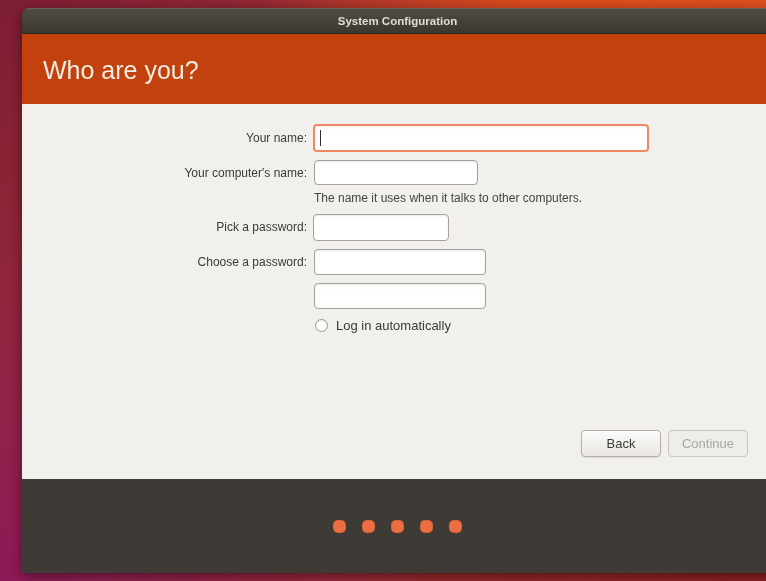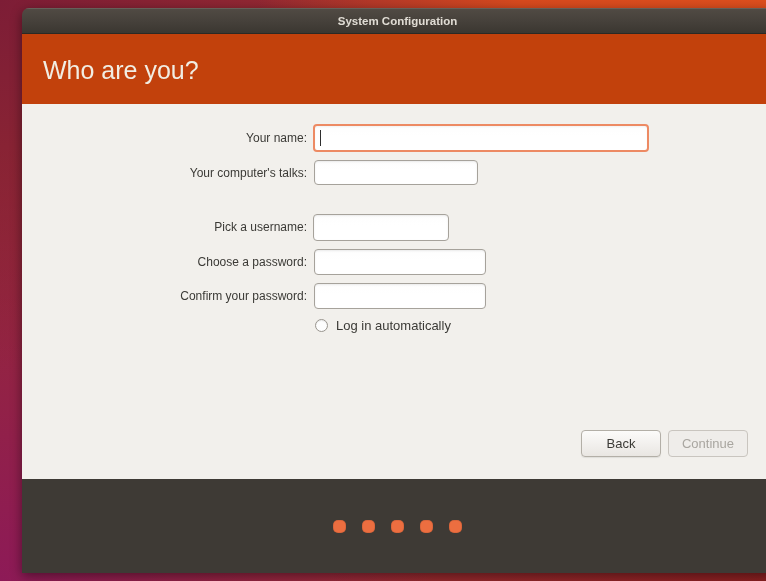--- a/index.html
+++ b/index.html
@@ -93,30 +93,30 @@
   <div class="pageheader">
     <h1 class="title">Who are you?</h1>
   </div>
 
   <div class="content">
 
     <label class="form-label" style="top:27px;">Your name:</label>
     <input class="tb tb--focus" style="left: 291px; top: 20px; width: 336px; height: 28px;" value="">
     <span class="caret" style="left:298px;top:26px;"></span>
 
-    <label class="form-label" style="top:62px;">Your computer's talks:</label>
+    <label class="form-label" style="top:62px;">Your computer's name:</label>
     <input class="tb" style="left: 292px; top: 56px; width: 164px; height: 25px;" value="">
+    <div class="hint" style="left:292px;top:87px;">The name it uses when it talks to other computers.</div>
 
-    <label class="form-label" style="top:116px;">Pick a username:</label>
+    <label class="form-label" style="top:116px;">Pick a password:</label>
     <input class="tb" style="left: 291px; top: 110px; width: 136px; height: 27px;" value="">
 
     <label class="form-label" style="top:151px;">Choose a password:</label>
     <input class="tb" style="left: 292px; top: 145px; width: 172px; height: 26px;" type="password" value="">
 
-    <label class="form-label" style="top:185px;">Confirm your password:</label>
     <input class="tb" style="left: 292px; top: 179px; width: 172px; height: 26px;" type="password" value="">
 
     <div class="radio-row" style="left:293px;top:214px;">
       <span class="radio radio--off"></span>
       <span class="radio-label">Log in automatically</span>
     </div>
 
     <button class="btn btn--continue" style="left:646px;top:326px;" disabled="">Continue</button>
     <button class="btn btn--back" style="left:559px;top:326px;">Back</button>
   </div>

